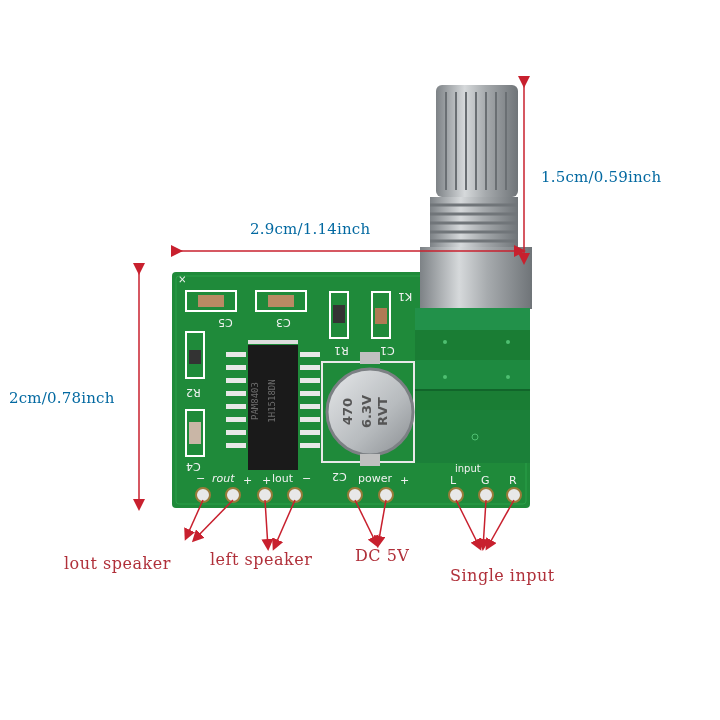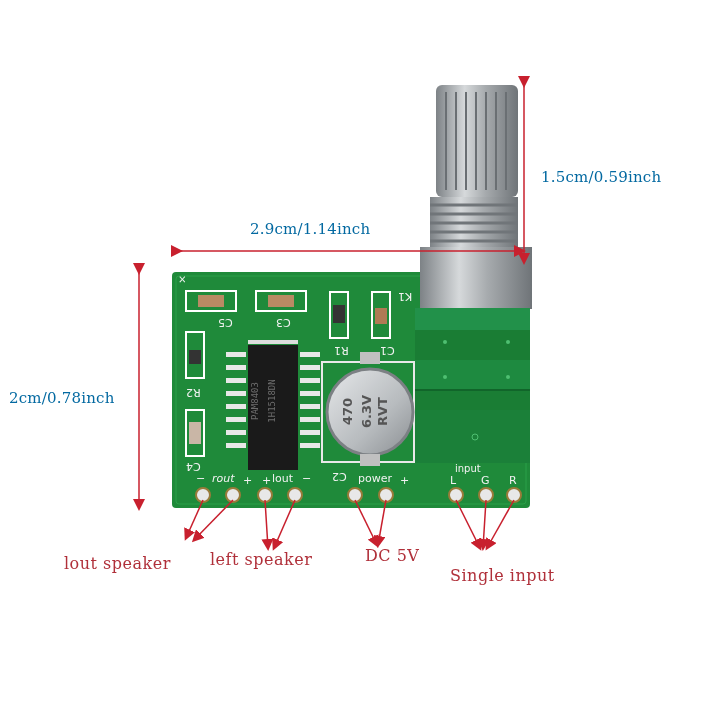--- a/index.html
+++ b/index.html
@@ -178,14 +178,14 @@
 
 <div class="ic-text" style="left:236px;top:396px;">PAM8403</div>
 <div class="ic-text" style="left:250px;top:396px;">1H1518DN</div>
 
 <div class="cap-text" style="left:334px;top:405px;">470</div>
 <div class="cap-text" style="left:350px;top:405px;">6.3V</div>
 <div class="cap-text" style="left:368px;top:405px;">RVT</div>
 
 <div class="callout" style="left:64px;top:554px;">lout speaker</div>
 <div class="callout" style="left:210px;top:550px;">left speaker</div>
-<div class="callout" style="left:365px;top:546px;">DC 5V</div>
+<div class="callout" style="left:355px;top:546px;">DC 5V</div>
 <div class="callout" style="left:422px;top:566px;margin-left:28px;">Single input</div>
 
 </body></html>

